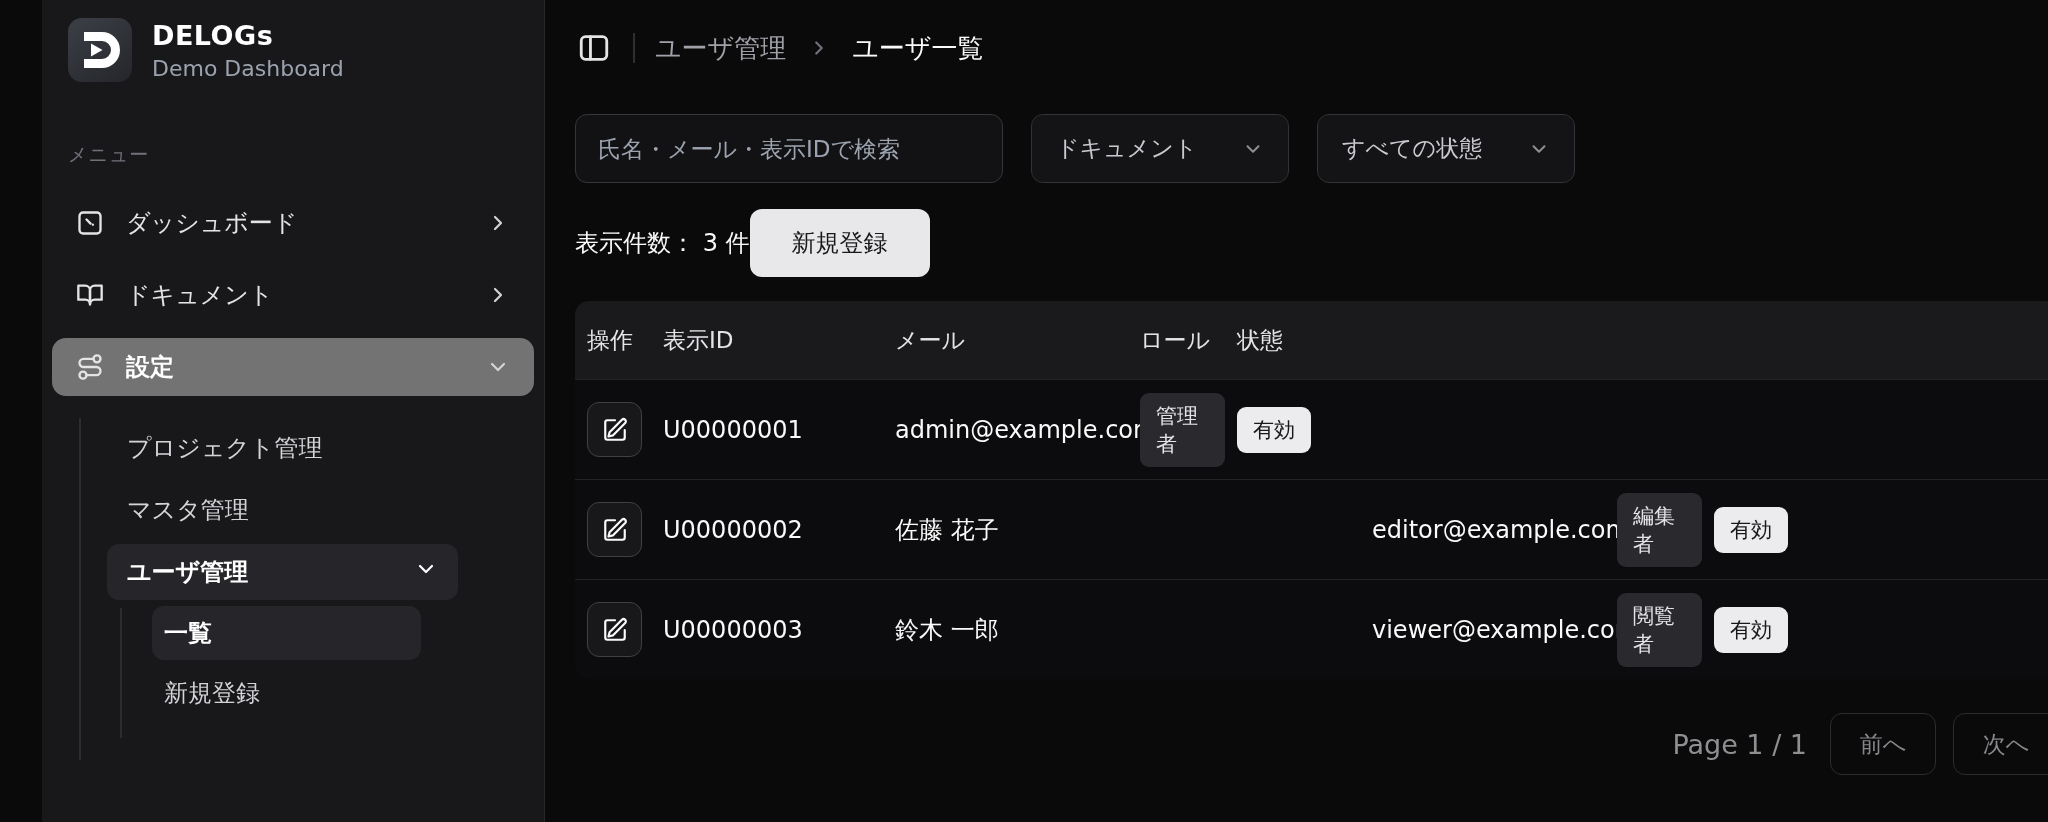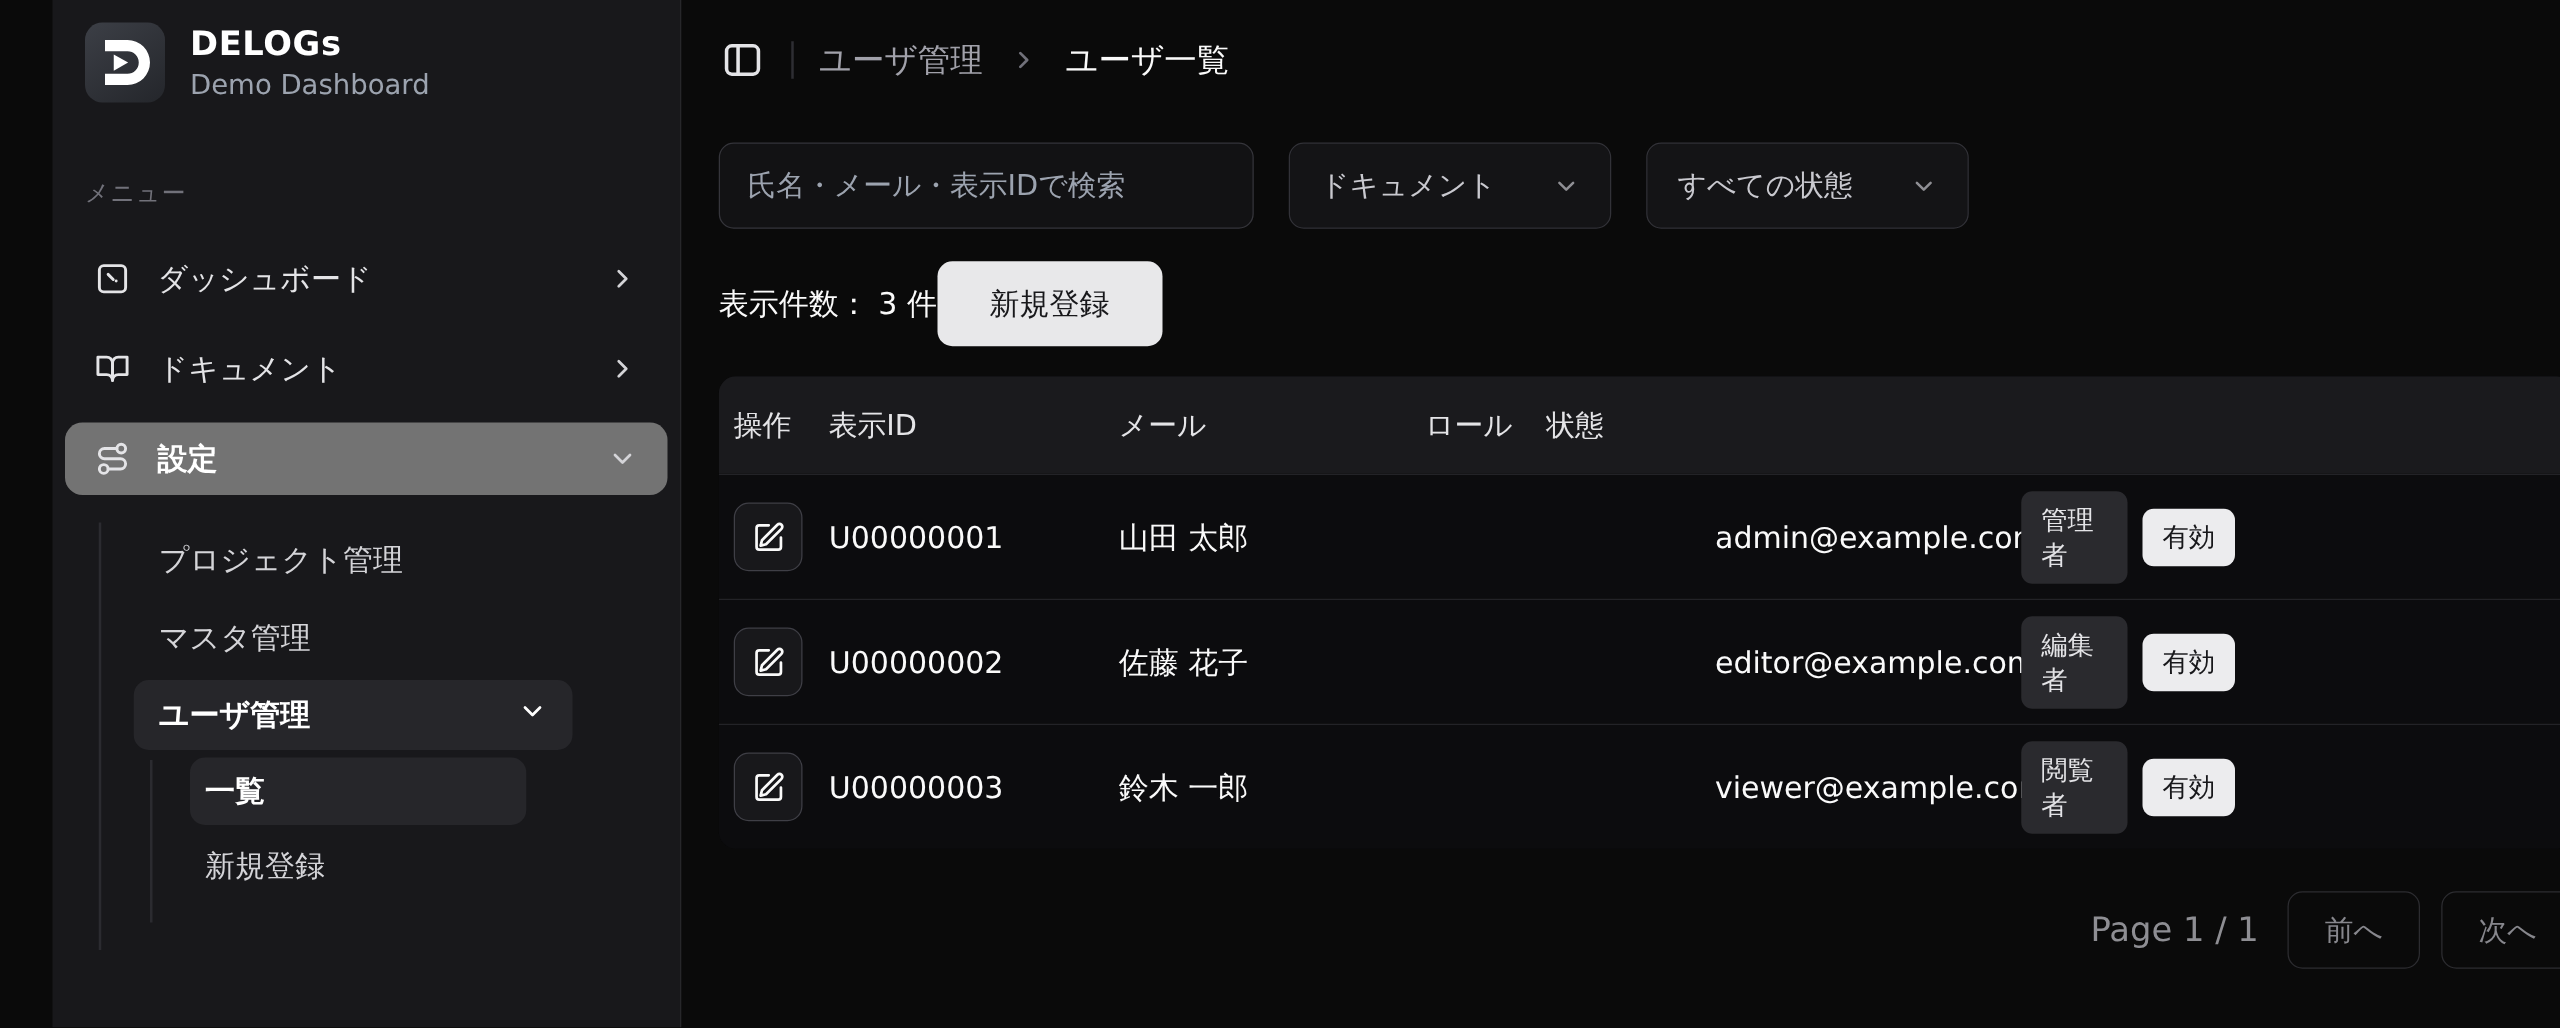--- a/index.html
+++ b/index.html
@@ -273,21 +273,20 @@
   <div class="trow">
     <div class="cell c1">
       <button class="edit-btn">
         <svg viewBox="0 0 24 24" fill="none" stroke="currentColor" stroke-width="2" stroke-linecap="round" stroke-linejoin="round">
           <path d="M12 3H5a2 2 0 0 0-2 2v14a2 2 0 0 0 2 2h14a2 2 0 0 0 2-2v-7"></path>
           <path d="M18.4 2.6a2.1 2.1 0 0 1 3 3L10 17l-4 1 1-4Z"></path>
         </svg>
       </button>
     </div>
     <div class="cell c2">U00000001</div>
-    <div class="cell c3">山田 太郎</div>
     <div class="cell c4">admin@example.com</div>
     <div class="cell c5"><span class="badge-role">管理者</span></div>
     <div class="cell c6"><span class="badge-status">有効</span></div>
   </div>
 
   <div class="trow">
     <div class="cell c1">
       <button class="edit-btn">
         <svg viewBox="0 0 24 24" fill="none" stroke="currentColor" stroke-width="2" stroke-linecap="round" stroke-linejoin="round">
           <path d="M12 3H5a2 2 0 0 0-2 2v14a2 2 0 0 0 2 2h14a2 2 0 0 0 2-2v-7"></path>

